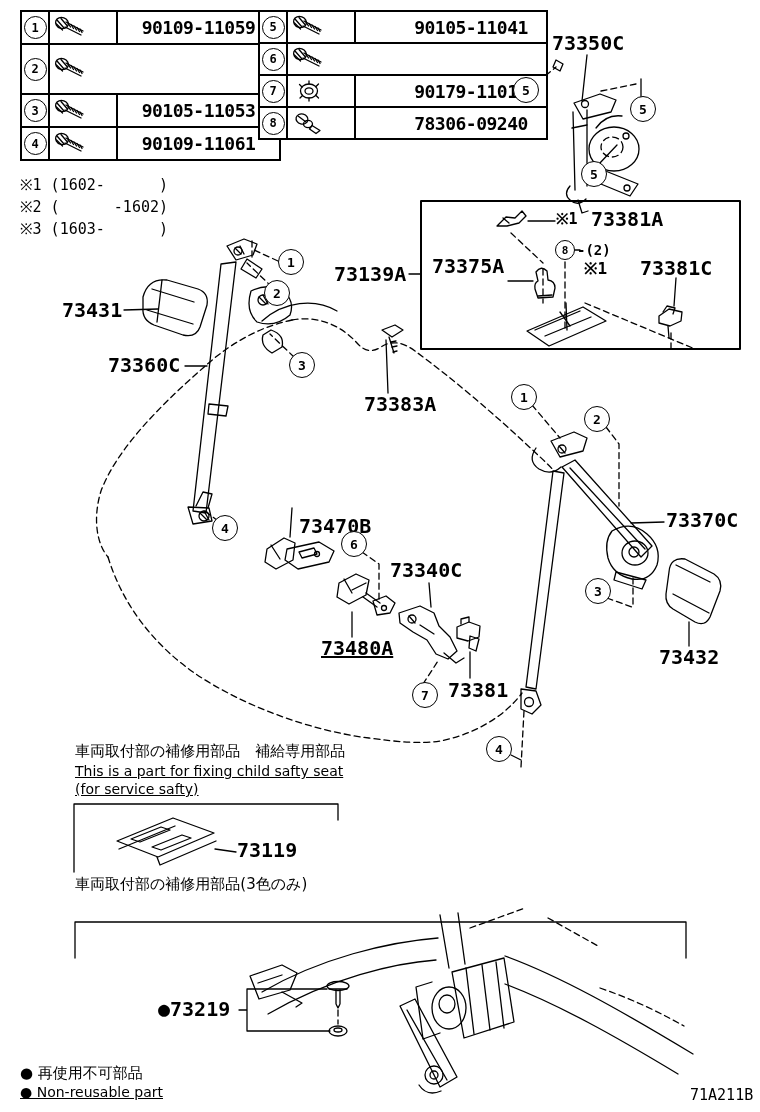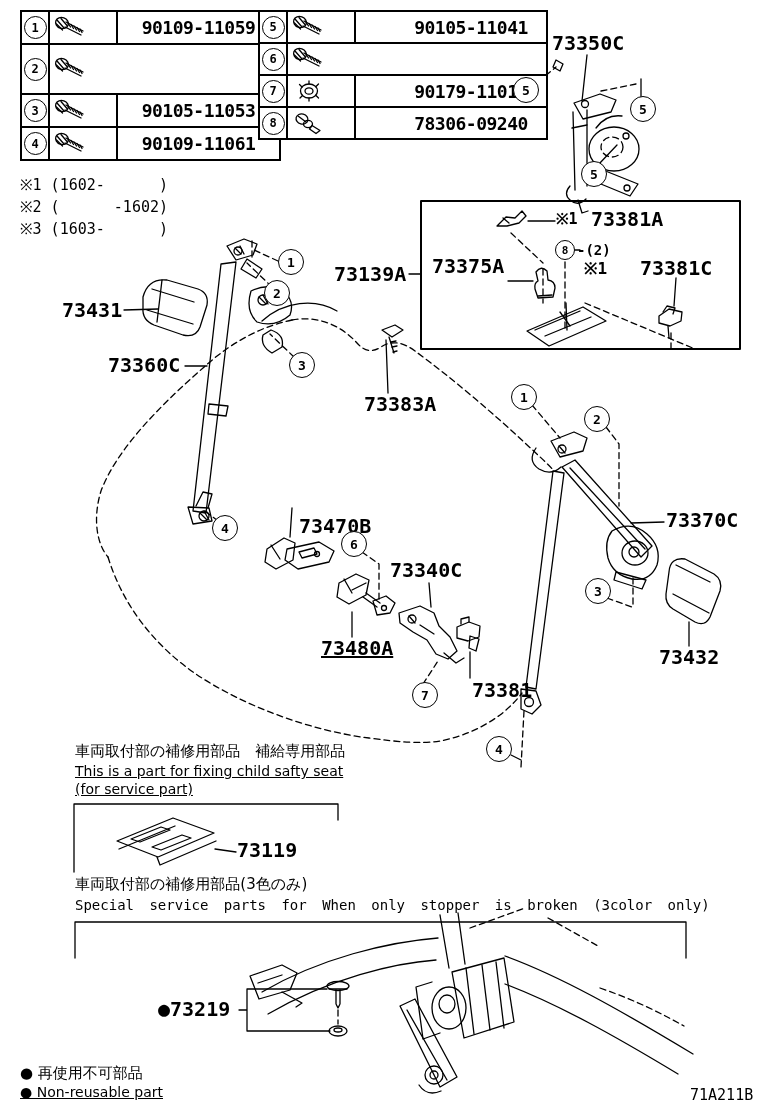--- a/index.html
+++ b/index.html
@@ -364,21 +364,21 @@
       <div class="plabel" style="left: 334px; top: 264px;">73139A</div>
       <div class="plabel" style="left: 432px; top: 256px;">73375A</div>
       <div class="plabel" style="left: 591px; top: 209px;">73381A</div>
       <div class="plabel" style="left: 640px; top: 258px;">73381C</div>
       <div class="plabel" style="left: 364px; top: 394px;">73383A</div>
       <div class="plabel" style="left: 257px; top: 516px; margin-left: 42px;">73470B</div>
       <div class="plabel" style="left: 390px; top: 560px;">73340C</div>
       <div class="plabel" style="left: 321px; top: 638px; text-decoration: underline;">73480A</div>
       <div class="plabel" style="left: 666px; top: 510px;">73370C</div>
       <div class="plabel" style="left: 659px; top: 647px;">73432</div>
-      <div class="plabel" style="left: 448px; top: 680px; margin-left: 24px;">73381</div>
+      <div class="plabel" style="left: 448px; top: 680px;">73381</div>
       <div class="plabel" style="left: 237px; top: 840px;">73119</div>
       <div class="plabel" style="left: 158px; top: 999px;">●73219</div>
       <div class="anote" style="left: 556px; top: 212px; font-size: 15px;">※1</div>
       <div class="anote" style="left: 577px; top: 243px; font-size: 14px;">-(2)</div>
       <div class="anote" style="left: 584px; top: 261px; font-size: 16px;">※1</div>
       <div class="callout" style="left: 278px; top: 249px; width: 26px; height: 26px;">1</div>
       <div class="callout" style="left: 264px; top: 280px; width: 26px; height: 26px;">2</div>
       <div class="callout" style="left: 289px; top: 352px; width: 26px; height: 26px;">3</div>
       <div class="callout" style="left: 212px; top: 515px; width: 26px; height: 26px;">4</div>
       <div class="callout" style="left: 513px; top: 77px; width: 26px; height: 26px;">5</div>
@@ -388,22 +388,21 @@
       <div class="callout" style="left: 511px; top: 384px; width: 26px; height: 26px;">1</div>
       <div class="callout" style="left: 584px; top: 406px; width: 26px; height: 26px;">2</div>
       <div class="callout" style="left: 585px; top: 578px; width: 26px; height: 26px;">3</div>
       <div class="callout" style="left: 486px; top: 736px; width: 26px; height: 26px;">4</div>
       <div class="callout" style="left: 341px; top: 531px; width: 26px; height: 26px;">6</div>
       <div class="callout" style="left: 412px; top: 682px; width: 26px; height: 26px;">7</div>
     </div>
 
   <div class="jp" style="left:75px;top:742px">車両取付部の補修用部品　補給専用部品</div>
   <div class="en" style="left:75px;top:763px">This is a part for fixing child safty seat</div>
-  <div class="en" style="left:75px;top:781px">(for service part)</div>
+  <div class="en" style="left:75px;top:781px">(for service safty)</div>
 
   <div class="jp" style="left:75px;top:875px">車両取付部の補修用部品(3色のみ)</div>
-  <div class="mono-en spread" style="left:75px;top:897px">Special service parts for When only stopper is broken (3color only)</div>
 
   <div class="jp" style="left:20px;top:1064px">● 再使用不可部品</div>
   <div class="en" style="left:20px;top:1084px">● Non-reusable part</div>
   <div class="pagecode" style="left:690px;top:1086px">71A211B</div>
 
 </div>
 
 </body></html>

